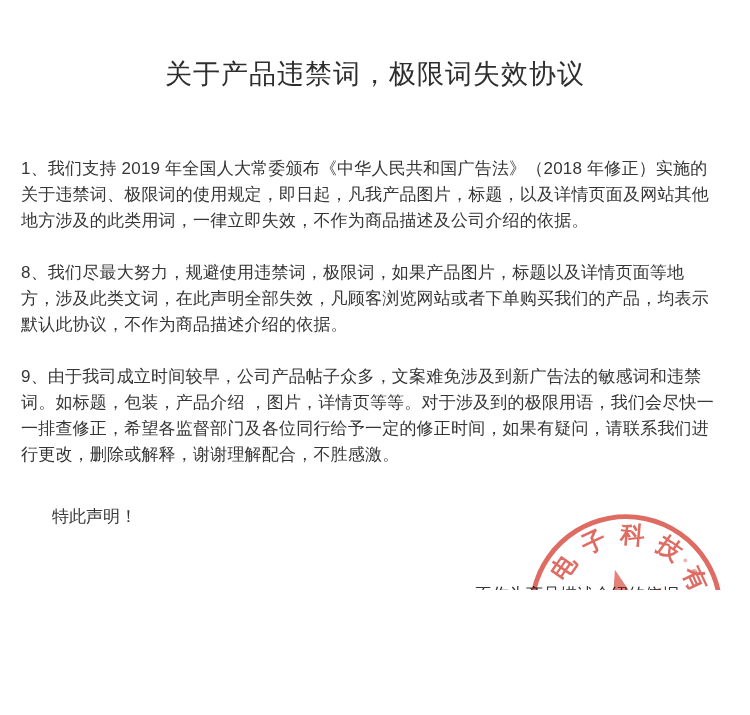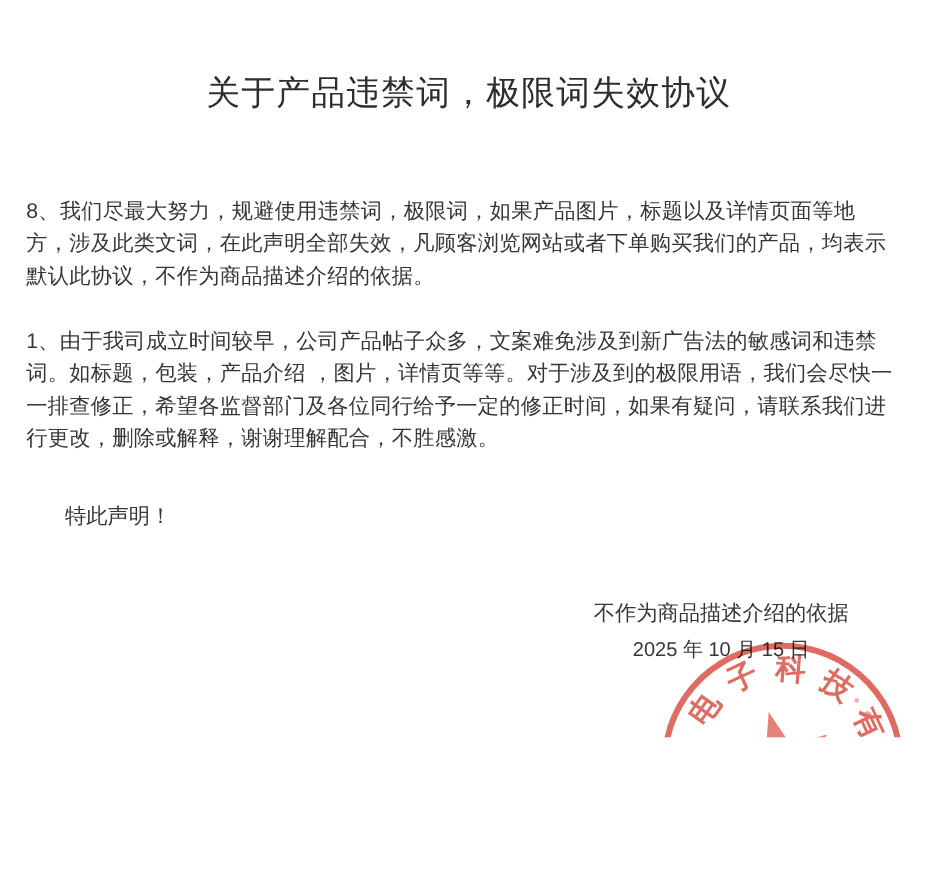--- a/index.html
+++ b/index.html
@@ -57,22 +57,23 @@
   }
 </style>
 </head>
 <body>
 
 <div class="page">
 
   <h1 class="title">关于产品违禁词，极限词失效协议</h1>
 
   <div class="body-text">
+    <p>1、我们支持 2019 年全国人大常委颁布《中华人民共和国广告法》（2018 年修正）实施的关于违禁词、极限词的使用规定，即日起，凡我产品图片，标题，以及详情页面及网站其他地方涉及的此类用词，一律立即失效，不作为商品描述及公司介绍的依据。</p>
     <p>8、我们尽最大努力，规避使用违禁词，极限词，如果产品图片，标题以及详情页面等地方，涉及此类文词，在此声明全部失效，凡顾客浏览网站或者下单购买我们的产品，均表示默认此协议，不作为商品描述介绍的依据。</p>
-    <p>1、由于我司成立时间较早，公司产品帖子众多，文案难免涉及到新广告法的敏感词和违禁词。如标题，包装，产品介绍 ，图片，详情页等等。对于涉及到的极限用语，我们会尽快一一排查修正，希望各监督部门及各位同行给予一定的修正时间，如果有疑问，请联系我们进行更改，删除或解释，谢谢理解配合，不胜感激。</p>
+    <p>9、由于我司成立时间较早，公司产品帖子众多，文案难免涉及到新广告法的敏感词和违禁词。如标题，包装，产品介绍 ，图片，详情页等等。对于涉及到的极限用语，我们会尽快一一排查修正，希望各监督部门及各位同行给予一定的修正时间，如果有疑问，请联系我们进行更改，删除或解释，谢谢理解配合，不胜感激。</p>
   </div>
 
   <div class="declaration">特此声明！</div>
 
   <div class="signature">
     <div class="company">不作为商品描述介绍的依据</div>
     <div class="date">2025 年 10 月 15 日</div>
   </div>
 
   <svg class="seal" viewBox="-110 -110 220 220" color="#d84b40">

